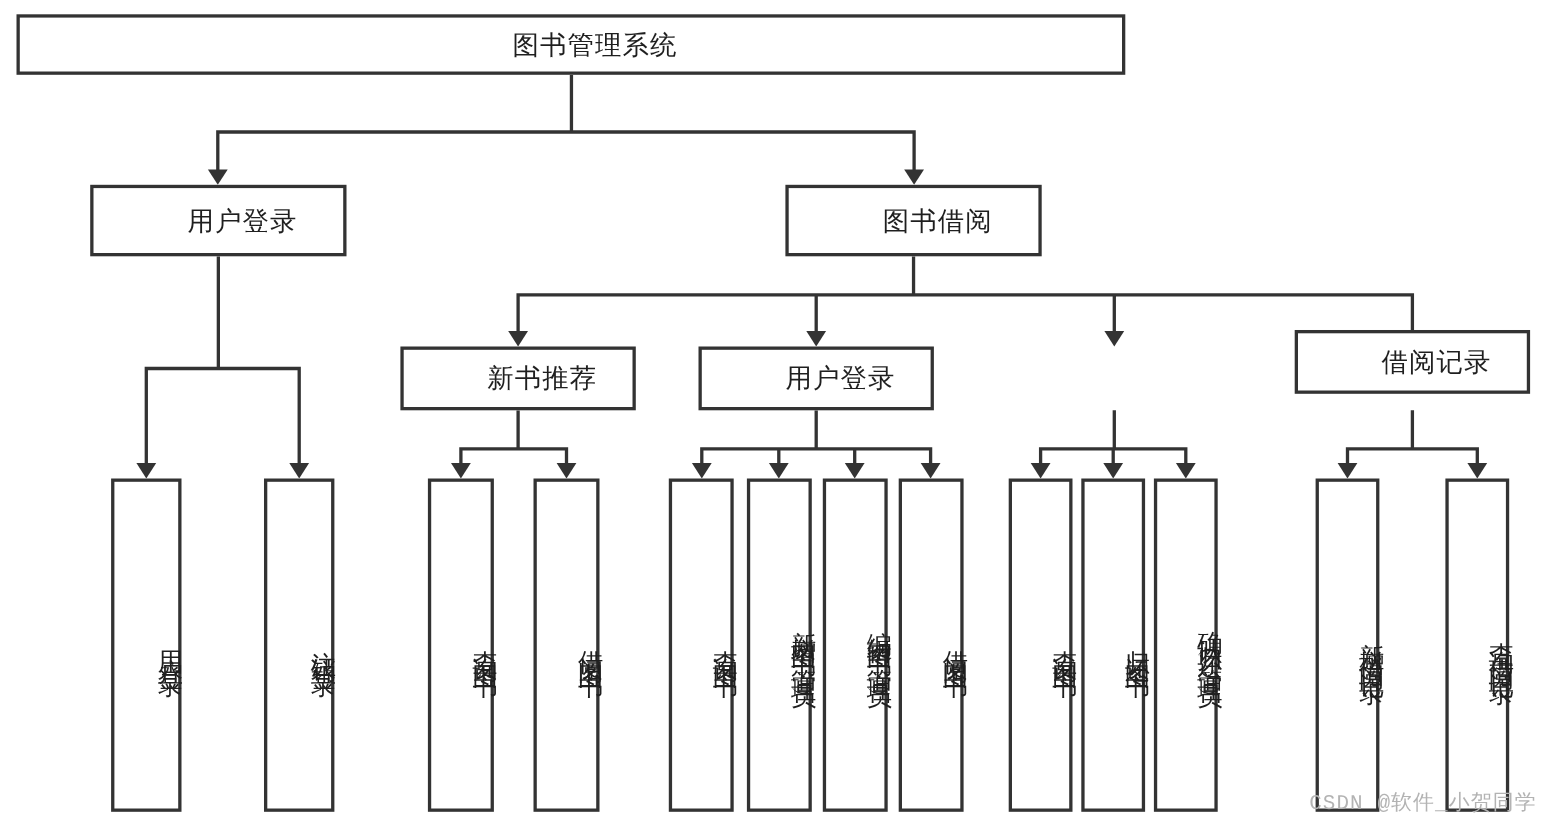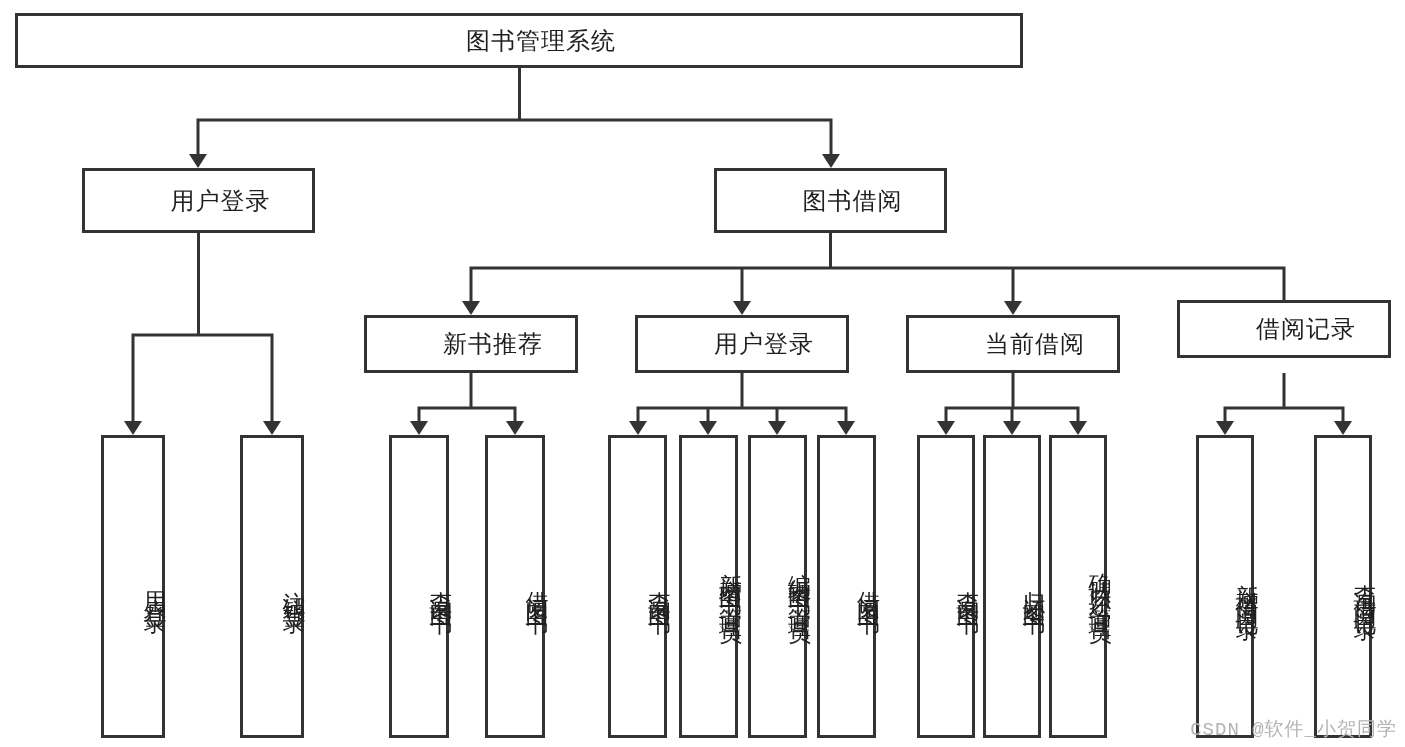--- a/index.html
+++ b/index.html
@@ -117,23 +117,20 @@
   <div class="node h-node" style="left:714px; top:168px; width:233px; height:65px;">
     <span class="label">图书借阅</span>
   </div>
 
   <div class="node h-node" style="left:364px; top:315px; width:214px; height:58px;">
     <span class="label">新书推荐</span>
   </div>
   <div class="node h-node" style="left:635px; top:315px; width:214px; height:58px;">
     <span class="label">用户登录</span>
   </div>
-  <div class="node h-node" style="left:906px; top:315px; width:214px; height:58px;">
-    <span class="label">当前借阅</span>
-  </div>
   <div class="node h-node" style="left:1177px; top:300px; width:214px; height:58px;">
     <span class="label">借阅记录</span>
   </div>
 
   <div class="node v-node" style="left:101px; top:435px; width:64px; height:303px;">
     <span class="label">用户登录</span>
   </div>
   <div class="node v-node" style="left:240px; top:435px; width:64px; height:303px;">
     <span class="label">注销登录</span>
   </div>

